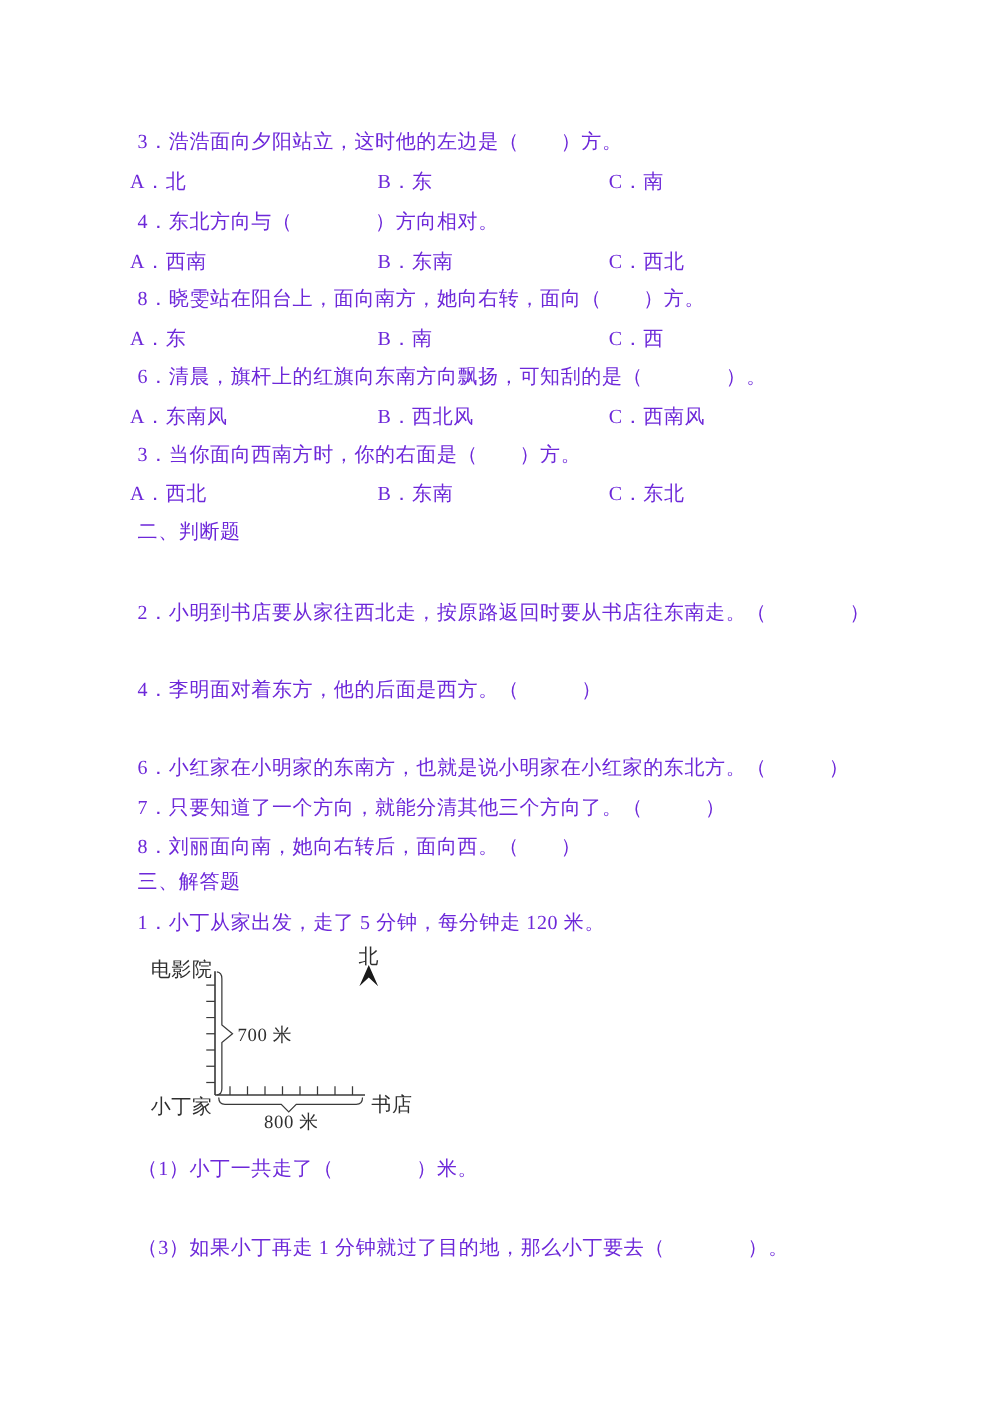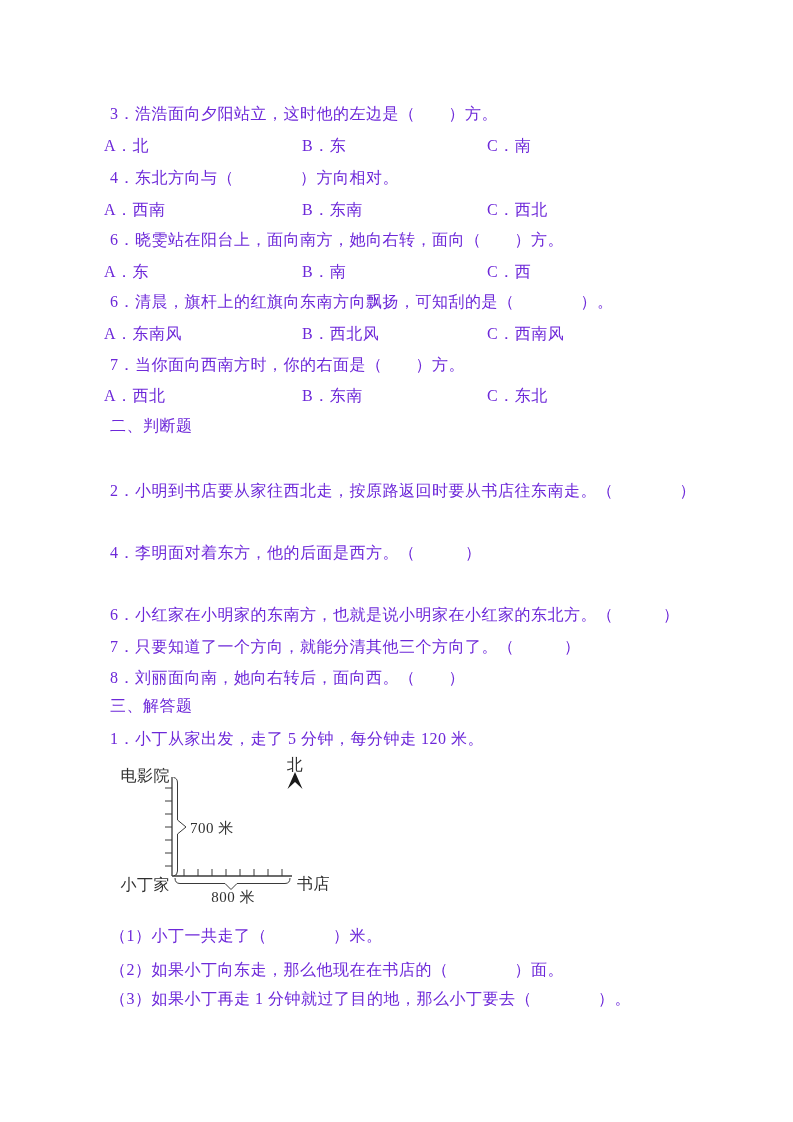--- a/index.html
+++ b/index.html
@@ -68,35 +68,35 @@
     <span class="col-c">C．南</span>
   </div>
 
   <div class="line" style="top:169px">4．东北方向与（　　　　）方向相对。</div>
   <div class="opt-row" style="top:201px">
     <span class="col-a">A．西南</span>
     <span class="col-b">B．东南</span>
     <span class="col-c">C．西北</span>
   </div>
 
-  <div class="line" style="top:231px">6．晓雯站在阳台上，面向南方，她向右转，面向（　　）方。</div>
+  <div class="line" style="top:231px">8．晓雯站在阳台上，面向南方，她向右转，面向（　　）方。</div>
   <div class="opt-row" style="top:263px">
     <span class="col-a">A．东</span>
     <span class="col-b">B．南</span>
     <span class="col-c">C．西</span>
   </div>
 
   <div class="line" style="top:293px">6．清晨，旗杆上的红旗向东南方向飘扬，可知刮的是（　　　　）。</div>
   <div class="opt-row" style="top:325px">
     <span class="col-a">A．东南风</span>
     <span class="col-b">B．西北风</span>
     <span class="col-c">C．西南风</span>
   </div>
 
-  <div class="line" style="top:356px">7．当你面向西南方时，你的右面是（　　）方。</div>
+  <div class="line" style="top:356px">3．当你面向西南方时，你的右面是（　　）方。</div>
   <div class="opt-row" style="top:387px">
     <span class="col-a">A．西北</span>
     <span class="col-b">B．东南</span>
     <span class="col-c">C．东北</span>
   </div>
 
   <div class="line" style="top:417px">二、判断题</div>
   <div class="line" style="top:482px">2．小明到书店要从家往西北走，按原路返回时要从书店往东南走。（　　　　）</div>
   <div class="line" style="top:544px">4．李明面对着东方，他的后面是西方。（　　　）</div>
   <div class="line" style="top:606px">6．小红家在小明家的东南方，也就是说小明家在小红家的东北方。（　　　）</div>
@@ -140,16 +140,15 @@
     <text x="133" y="152" text-anchor="middle" class="dist-label">800 米</text>
 
     <text x="70" y="140" text-anchor="end">小丁家</text>
     <text x="197" y="139">书店</text>
 
     <text x="195" y="20" text-anchor="middle">北</text>
     <polygon points="195,22 202.5,39 195,32 187.5,39" fill="#1a1a1a"></polygon>
   </svg>
 
   <div class="line" style="top:927px">（1）小丁一共走了（　　　　）米。</div>
-  <div class="line" style="top:961px">（2）如果小丁向东走，那么他现在在书店的（　　　　）面。</div>
   <div class="line" style="top:990px">（3）如果小丁再走 1 分钟就过了目的地，那么小丁要去（　　　　）。</div>
 
 </div>
 
 </body></html>

